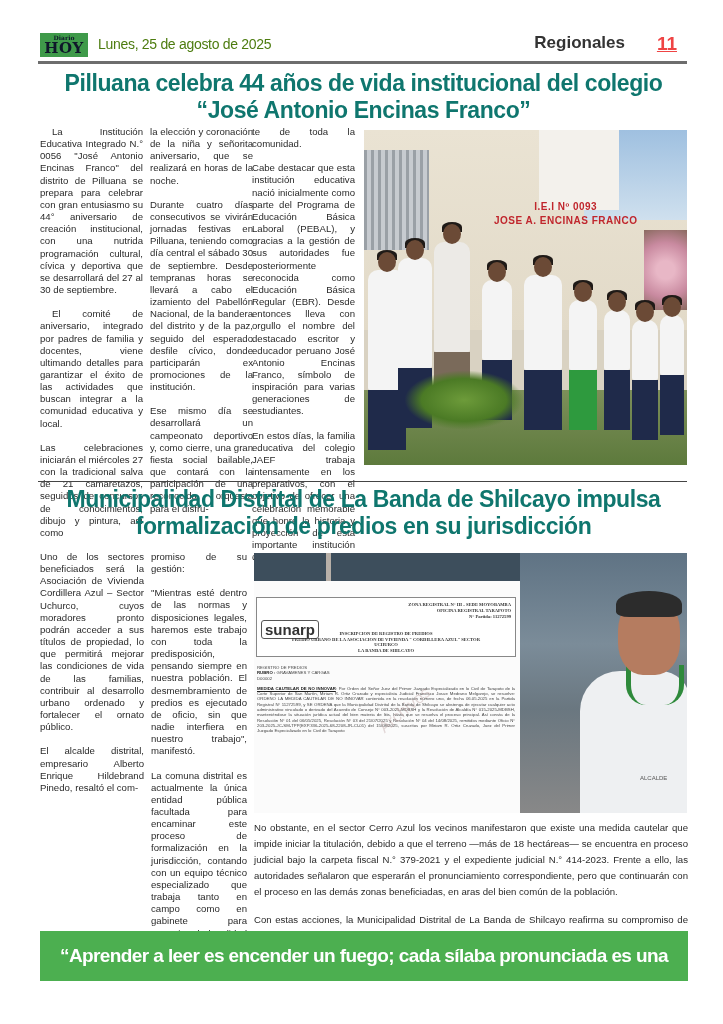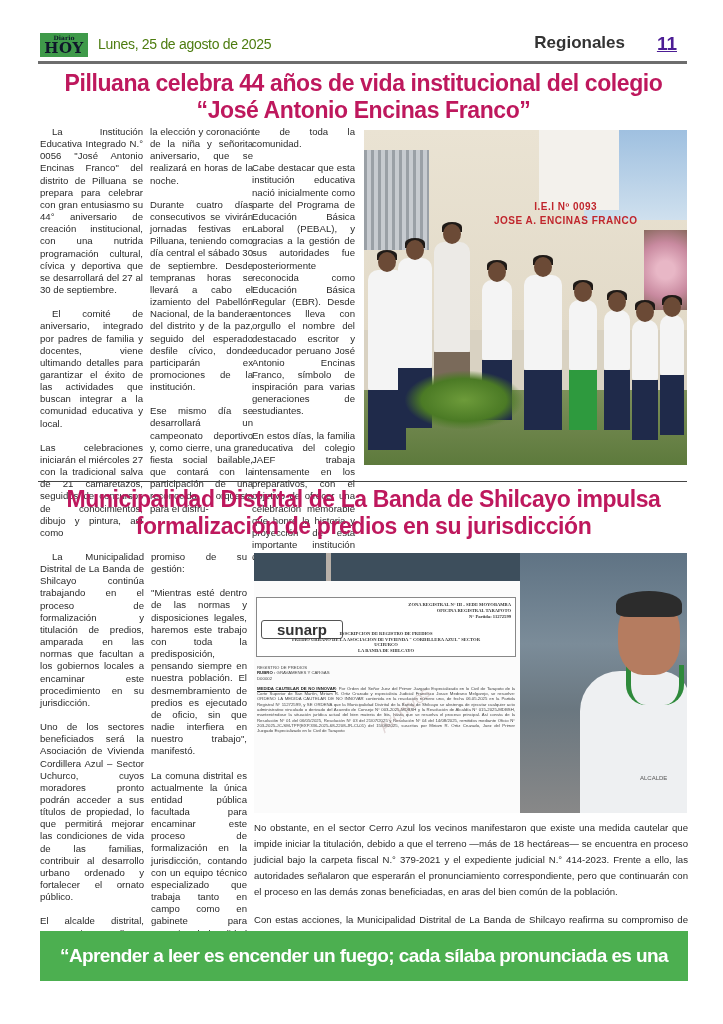--- a/index.html
+++ b/index.html
@@ -3,41 +3,41 @@
 <meta charset="utf-8">
 <style>
   html, body { margin: 0; padding: 0; background: #fff; }
   body { width: 723px; height: 1024px; position: relative; overflow: hidden; font-family: "Liberation Sans", sans-serif; color: #222; }
   .header { position: absolute; left: 40px; top: 33px; width: 647px; height: 26px; }
   .logo { position: absolute; left: 0; top: 0; width: 48px; height: 24px; background: #3f9a4a; color: #0f172a; text-align: center; }
   .logo .small { position: absolute; top: 1px; left: 0; right: 0; font-size: 6px; font-weight: bold; font-family: "DejaVu Serif", serif; }
   .logo .big { position: absolute; top: 7px; left: 0; right: 0; font-size: 15px; font-weight: bold; font-family: "DejaVu Serif", serif; letter-spacing: 0.5px; line-height: 17px; }
   .date { position: absolute; left: 58px; top: 3px; font-size: 14px; color: #4d7c0f; letter-spacing: -0.3px; }
   .section { position: absolute; right: 62px; top: 0px; font-size: 17px; font-weight: bold; color: #333; }
-  .pagenum { position: absolute; right: 10px; top: 0px; font-size: 19px; font-weight: bold; color: #4c1d95; text-decoration: underline; }
+  .pagenum { position: absolute; right: 10px; top: 0px; font-size: 19px; font-weight: bold; color: #ef4444; text-decoration: underline; }
   .rule-top { position: absolute; left: 38px; top: 61px; width: 649px; height: 3px; background: #6d6d6d; }
-  .headline { position: absolute; left: 40px; width: 647px; text-align: center; font-weight: bold; color: #be185d; font-size: 23px; line-height: 27px; letter-spacing: -0.4px; }
+  .headline { position: absolute; left: 40px; width: 647px; text-align: center; font-weight: bold; color: #0f766e; font-size: 23px; line-height: 27px; letter-spacing: -0.4px; }
   .h1 { top: 70px; }
   .h2 { top: 486px; }
   .rule-mid { position: absolute; left: 38px; top: 481px; width: 649px; height: 1px; background: #444; }
   .col { position: absolute; font-size: 9.6px; line-height: 12.15px; color: #2a2a2a; text-align: justify; hyphens: none; }
   .col p { margin: 0 0 12px 0; }
   .col p.indent { text-indent: 12px; }
   .a1c1 { left: 40px; top: 126px; width: 103px; }
   .a1c2 { left: 150px; top: 126px; width: 103px; }
   .a1c3 { left: 252px; top: 126px; width: 103px; }
   .photo1 { position: absolute; left: 364px; top: 130px; width: 323px; height: 335px; overflow: hidden; background: #d9d2c2; }
   .a2c1 { left: 40px; top: 551px; width: 104px; }
   .a2c2 { left: 151px; top: 551px; width: 96px; }
   .a2wide { left: 254px; top: 820px; width: 434px; font-size: 9.6px; line-height: 16px; }
   .photo2 { position: absolute; left: 254px; top: 553px; width: 433px; height: 260px; overflow: hidden; background: #465664; }
   .banner { position: absolute; left: 40px; top: 931px; width: 648px; height: 50px; background: #4caf50; color: #fff; font-size: 19px; font-weight: bold; line-height: 50px; text-align: center; letter-spacing: -0.6px; }
   .doc { position: absolute; left: 0; top: 28px; width: 266px; height: 232px; background: #fbfbfb; }
   .doc-head { position: absolute; left: 2px; top: 16px; width: 258px; height: 58px; border: 1px solid #888; background: #fff; }
-  .sunarp { position: absolute; left: 4px; top: 22px; font-size: 15px; font-weight: bold; color: #333; border: 1px solid #555; border-radius: 3px; padding: 0 15px; }
+  .sunarp { position: absolute; left: 4px; top: 22px; font-size: 15px; font-weight: bold; color: #333; border: 1px solid #555; border-radius: 3px; padding: 0 3px; }
   .zona { position: absolute; right: 4px; top: 4px; font-size: 4.6px; text-align: right; font-family: "Liberation Serif", serif; font-weight: bold; line-height: 6px; color: #333; }
   .insc { position: absolute; left: 0; right: 0; top: 33px; text-align: center; font-size: 4.6px; font-family: "Liberation Serif", serif; font-weight: bold; line-height: 5.6px; color: #333; }
   .doc-body { position: absolute; left: 3px; top: 84px; width: 258px; font-size: 4.3px; line-height: 5.3px; color: #444; text-align: justify; }
   .doc-body b { color: #222; }
   .watermark { position: absolute; left: 120px; top: 120px; transform: rotate(-40deg); color: rgba(180,150,150,0.35); font-size: 16px; }
   .alcalde-bg { position: absolute; left: 266px; top: 0; width: 167px; height: 260px; background: linear-gradient(180deg, #5f7384 0%, #7b8c99 35%, #6a7780 60%, #888 100%); }
   .sky-strip { position: absolute; left: 0; top: 0; width: 266px; height: 28px; background: #3d4e5c; }
   .pole { position: absolute; left: 72px; top: 0; width: 5px; height: 28px; background: #b8b0a8; }
   .person-head { position: absolute; left: 98px; top: 42px; width: 62px; height: 80px; background: #b57c60; border-radius: 45% 45% 40% 40%; }
   .person-hair { position: absolute; left: 96px; top: 38px; width: 66px; height: 26px; background: #2c2c2c; border-radius: 50% 50% 20% 20%; }
@@ -152,21 +152,20 @@
 </div>
 
 <div class="rule-mid"></div>
 
 <div class="headline h2">
   <div>Municipalidad Distrital de La Banda de Shilcayo impulsa</div>
   <div>formalización de predios en su jurisdicción</div>
 </div>
 
 <div class="col a2c1">
-  <p class="indent">La Municipalidad Distrital de La Banda de Shilcayo continúa trabajando en el proceso de formalización y titulación de predios, amparada en las normas que facultan a los gobiernos locales a encaminar este procedimiento en su jurisdicción.</p>
   <p>Uno de los sectores beneficiados será la Asociación de Vivienda Cordillera Azul – Sector Uchurco, cuyos moradores pronto podrán acceder a sus títulos de propiedad, lo que permitirá mejorar las condiciones de vida de las familias, contribuir al desarrollo urbano ordenado y fortalecer el ornato público.</p>
   <p>El alcalde distrital, empresario Alberto Enrique Hildebrand Pinedo, resaltó el com-</p>
 </div>
 <div class="col a2c2">
   <p>promiso de su gestión:</p>
   <p>"Mientras esté dentro de las normas y disposiciones legales, haremos este trabajo con toda la predisposición, pensando siempre en nuestra población. El desmembramiento de predios es ejecutado de oficio, sin que nadie interfiera en nuestro trabajo", manifestó.</p>
   <p>La comuna distrital es actualmente la única entidad pública facultada para encaminar este proceso de formalización en la jurisdicción, contando con un equipo técnico especializado que trabaja tanto en campo como en gabinete para garantizar la legalidad y transparencia del procedimiento.</p>
 </div>
 
 <div class="photo2">

